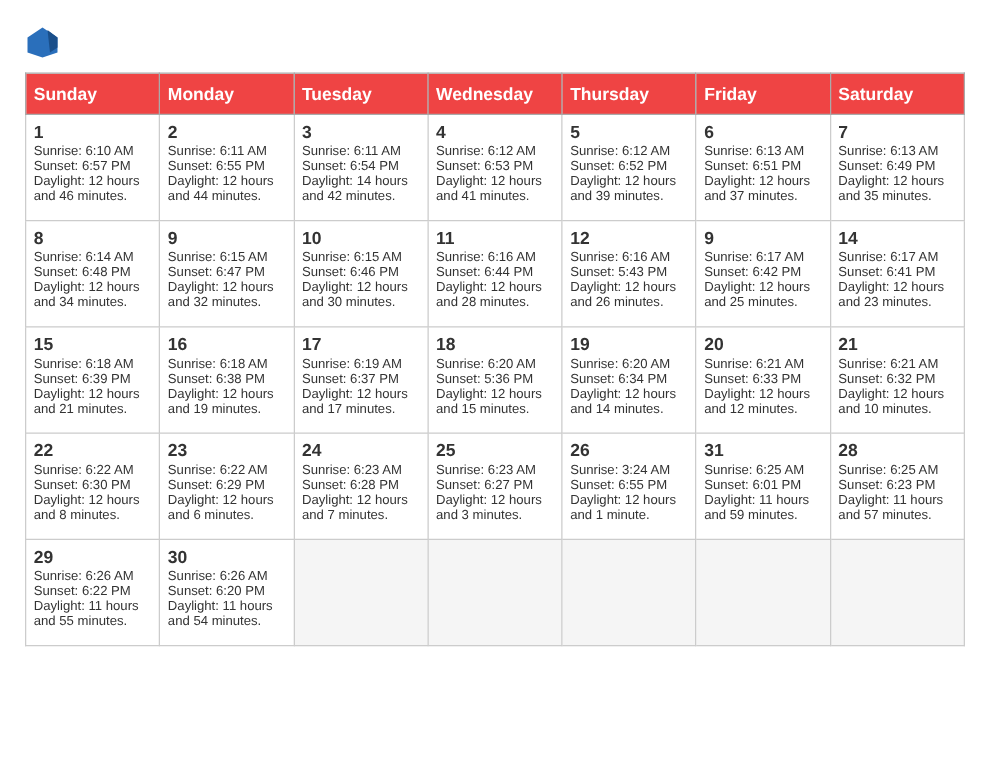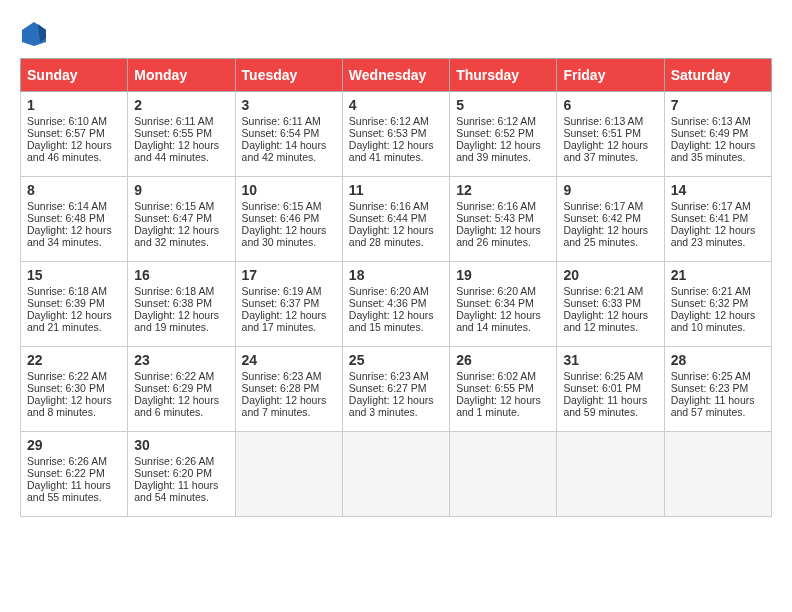--- a/index.html
+++ b/index.html
@@ -130,31 +130,31 @@
         <td><span class="day-num">10</span><span>Sunrise: 6:15 AM</span><br><span>Sunset: 6:46 PM</span><br><span>Daylight: 12 hours and 30 minutes.</span></td>
         <td><span class="day-num">11</span><span>Sunrise: 6:16 AM</span><br><span>Sunset: 6:44 PM</span><br><span>Daylight: 12 hours and 28 minutes.</span></td>
         <td><span class="day-num">12</span><span>Sunrise: 6:16 AM</span><br><span>Sunset: 5:43 PM</span><br><span>Daylight: 12 hours and 26 minutes.</span></td>
         <td><span class="day-num">9</span><span>Sunrise: 6:17 AM</span><br><span>Sunset: 6:42 PM</span><br><span>Daylight: 12 hours and 25 minutes.</span></td>
         <td><span class="day-num">14</span><span>Sunrise: 6:17 AM</span><br><span>Sunset: 6:41 PM</span><br><span>Daylight: 12 hours and 23 minutes.</span></td>
       </tr>
       <tr>
         <td><span class="day-num">15</span><span>Sunrise: 6:18 AM</span><br><span>Sunset: 6:39 PM</span><br><span>Daylight: 12 hours and 21 minutes.</span></td>
         <td><span class="day-num">16</span><span>Sunrise: 6:18 AM</span><br><span>Sunset: 6:38 PM</span><br><span>Daylight: 12 hours and 19 minutes.</span></td>
         <td><span class="day-num">17</span><span>Sunrise: 6:19 AM</span><br><span>Sunset: 6:37 PM</span><br><span>Daylight: 12 hours and 17 minutes.</span></td>
-        <td><span class="day-num">18</span><span>Sunrise: 6:20 AM</span><br><span>Sunset: 4:36 PM</span><br><span>Daylight: 12 hours and 15 minutes.</span></td>
+        <td><span class="day-num">18</span><span>Sunrise: 6:20 AM</span><br><span>Sunset: 5:36 PM</span><br><span>Daylight: 12 hours and 15 minutes.</span></td>
         <td><span class="day-num">19</span><span>Sunrise: 6:20 AM</span><br><span>Sunset: 6:34 PM</span><br><span>Daylight: 12 hours and 14 minutes.</span></td>
         <td><span class="day-num">20</span><span>Sunrise: 6:21 AM</span><br><span>Sunset: 6:33 PM</span><br><span>Daylight: 12 hours and 12 minutes.</span></td>
         <td><span class="day-num">21</span><span>Sunrise: 6:21 AM</span><br><span>Sunset: 6:32 PM</span><br><span>Daylight: 12 hours and 10 minutes.</span></td>
       </tr>
       <tr>
         <td><span class="day-num">22</span><span>Sunrise: 6:22 AM</span><br><span>Sunset: 6:30 PM</span><br><span>Daylight: 12 hours and 8 minutes.</span></td>
         <td><span class="day-num">23</span><span>Sunrise: 6:22 AM</span><br><span>Sunset: 6:29 PM</span><br><span>Daylight: 12 hours and 6 minutes.</span></td>
         <td><span class="day-num">24</span><span>Sunrise: 6:23 AM</span><br><span>Sunset: 6:28 PM</span><br><span>Daylight: 12 hours and 7 minutes.</span></td>
         <td><span class="day-num">25</span><span>Sunrise: 6:23 AM</span><br><span>Sunset: 6:27 PM</span><br><span>Daylight: 12 hours and 3 minutes.</span></td>
-        <td><span class="day-num">26</span><span>Sunrise: 6:02 AM</span><br><span>Sunset: 6:55 PM</span><br><span>Daylight: 12 hours and 1 minute.</span></td>
+        <td><span class="day-num">26</span><span>Sunrise: 3:24 AM</span><br><span>Sunset: 6:55 PM</span><br><span>Daylight: 12 hours and 1 minute.</span></td>
         <td><span class="day-num">31</span><span>Sunrise: 6:25 AM</span><br><span>Sunset: 6:01 PM</span><br><span>Daylight: 11 hours and 59 minutes.</span></td>
         <td><span class="day-num">28</span><span>Sunrise: 6:25 AM</span><br><span>Sunset: 6:23 PM</span><br><span>Daylight: 11 hours and 57 minutes.</span></td>
       </tr>
       <tr>
         <td><span class="day-num">29</span><span>Sunrise: 6:26 AM</span><br><span>Sunset: 6:22 PM</span><br><span>Daylight: 11 hours and 55 minutes.</span></td>
         <td><span class="day-num">30</span><span>Sunrise: 6:26 AM</span><br><span>Sunset: 6:20 PM</span><br><span>Daylight: 11 hours and 54 minutes.</span></td>
         <td class="empty"></td>
         <td class="empty"></td>
         <td class="empty"></td>
         <td class="empty"></td>

